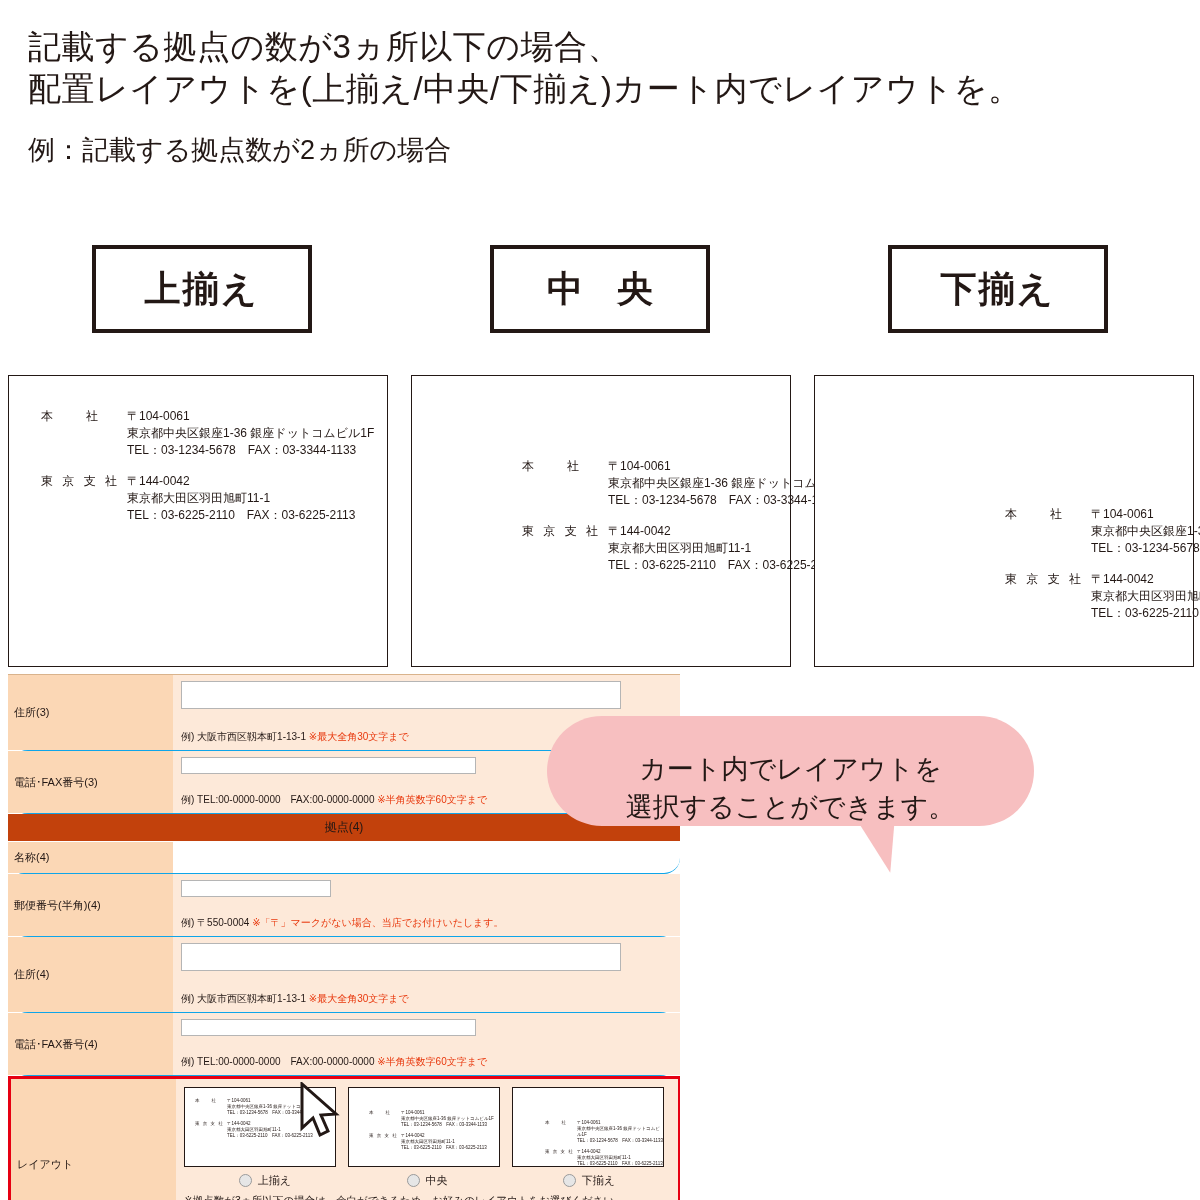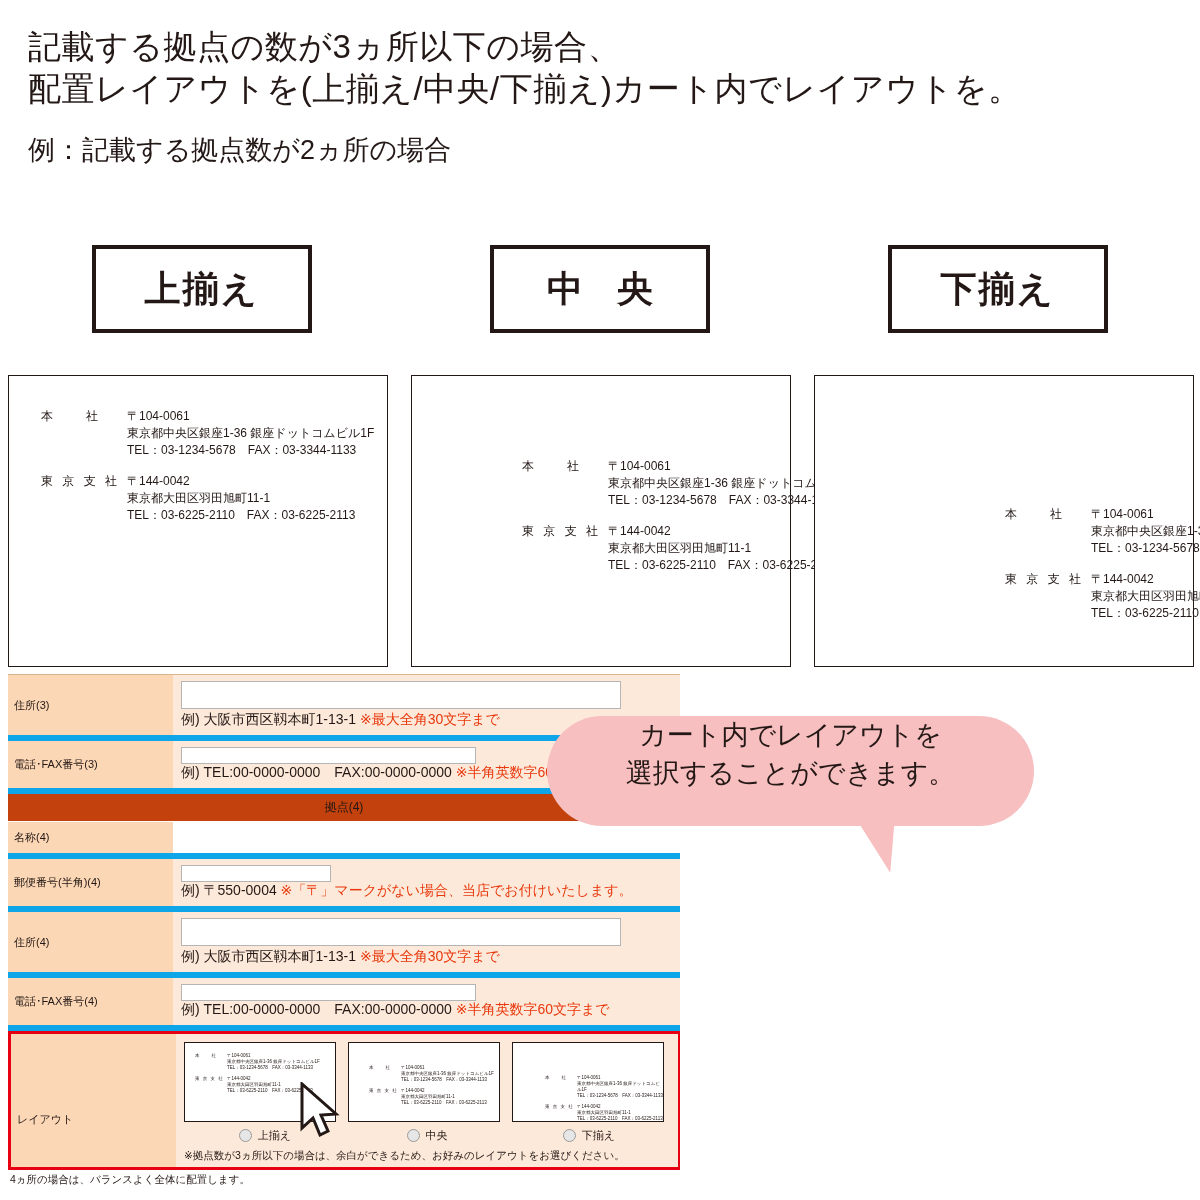--- a/index.html
+++ b/index.html
@@ -57,21 +57,21 @@
   #card-top .addr-block{left:32px;top:32px;}
   #card-mid .addr-block{left:110px;top:82px;}
   #card-bot .addr-block{left:190px;top:130px;}
 
   
   .form{
     position:absolute;left:8px;top:674px;width:672px;
     border-top:1px solid #d9b38c;
     font-size:11px;
   }
-  .frow{display:flex;border-bottom:6px solid #0ea5e9;}
+  .frow{display:flex;border-bottom:1px solid #0ea5e9;border-radius:20px;}
   .fhead{
     width:165px;flex:none;background:#fbd7b5;
     padding:8px 6px;box-sizing:border-box;
     font-size:11px;color:#231815;display:flex;align-items:center;
   }
   .fbody{
     flex:1;background:#fde9d9;padding:6px 8px;box-sizing:border-box;
   }
   .sectionbar{
     background:#c2410c;text-align:center;font-size:12px;
@@ -80,21 +80,21 @@
   input.txt{
     border:1px solid #b5b5b5;background:#fff;height:17px;
     box-sizing:border-box;font-size:10px;padding:1px 3px;
     font-family:"Liberation Sans",sans-serif;
   }
   textarea.txt{
     border:1px solid #b5b5b5;background:#fff;
     box-sizing:border-box;font-size:10px;padding:1px 3px;resize:none;
     font-family:"Liberation Sans",sans-serif;
   }
-  .hint{font-size:14px;margin-top:0;color:#231815;}
+  .hint{font-size:10px;margin-top:19px;color:#231815;}
   .hint .red{color:#e8380d;}
 
   
   .layout-row{
     position:relative;border:3px solid #e60012;box-sizing:border-box;
     display:flex;
   }
   .layout-row .fhead{background:#fbd7b5;align-items:flex-end;padding-bottom:40px;}
   .layout-row .fbody{background:#fde9d9;padding:8px 8px 4px 8px;}
   .mini-wrap{display:flex;gap:12px;}
@@ -121,21 +121,21 @@
   .note{font-size:10.5px;margin-top:6px;}
   .note2{font-size:10.5px;margin-top:3px;padding-left:2px;}
 
   
   .cursor{position:absolute;left:300px;top:1082px;width:40px;height:58px;}
 
   
   .balloon{
     position:absolute;left:547px;top:716px;width:487px;height:110px;
     background:#f7bfc0;border-radius:58px;
-    display:flex;align-items:flex-start;justify-content:center;
+    display:flex;align-items:flex-end;justify-content:center;
   }
   .balloon-text{
     font-size:27px;line-height:38px;color:#231815;text-align:center;
     font-family:"DejaVu Sans",sans-serif;
   }
   .balloon-tail{
     position:absolute;left:858px;top:812px;width:0;height:0;
     border-left:28px solid transparent;
     border-right:14px solid transparent;
     border-top:62px solid #f7bfc0;

